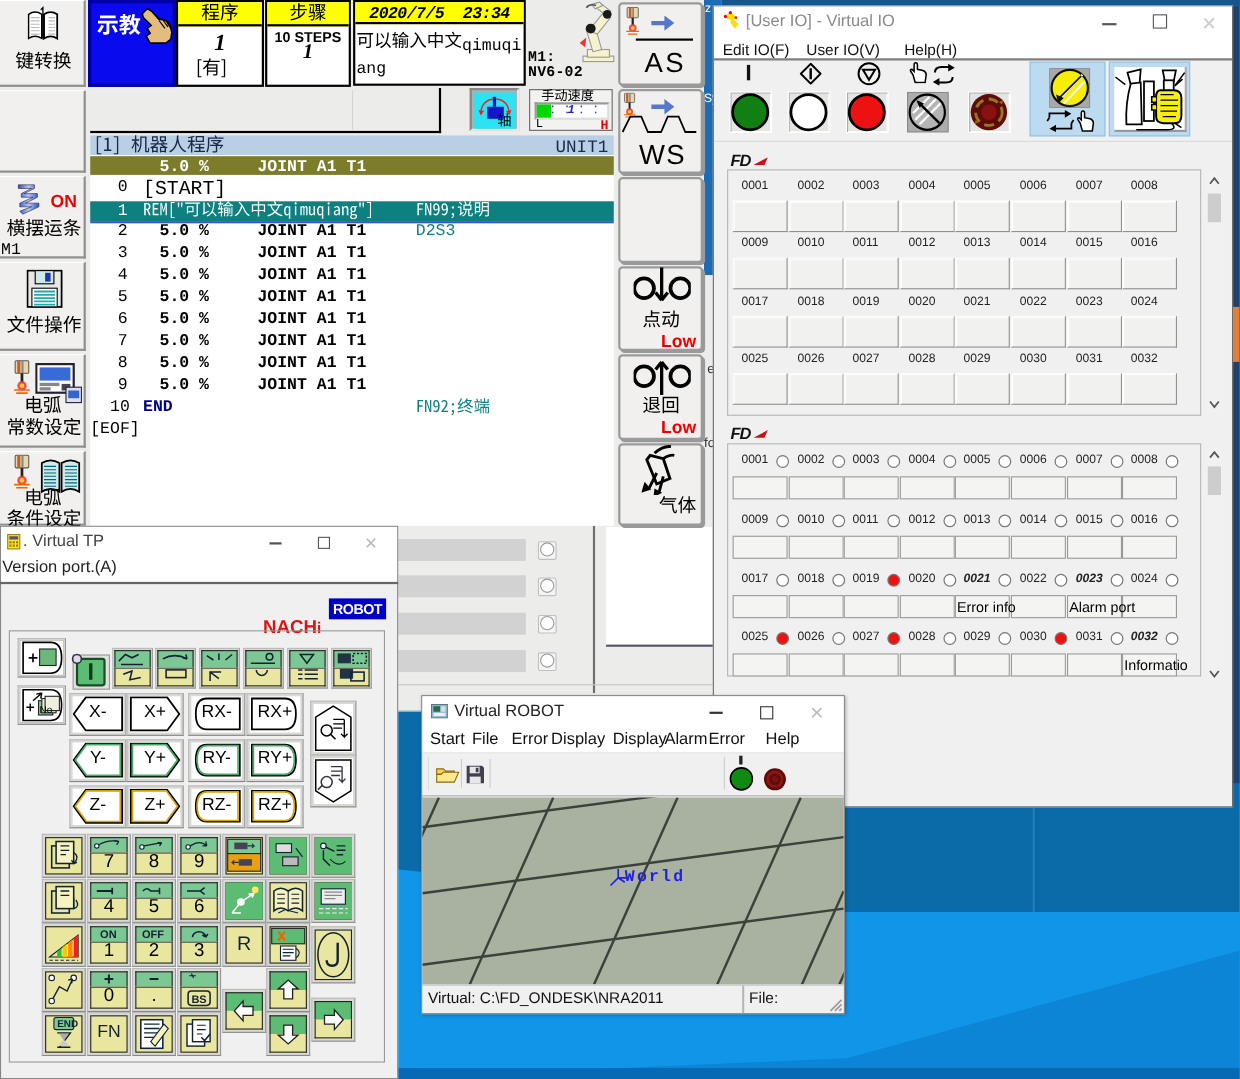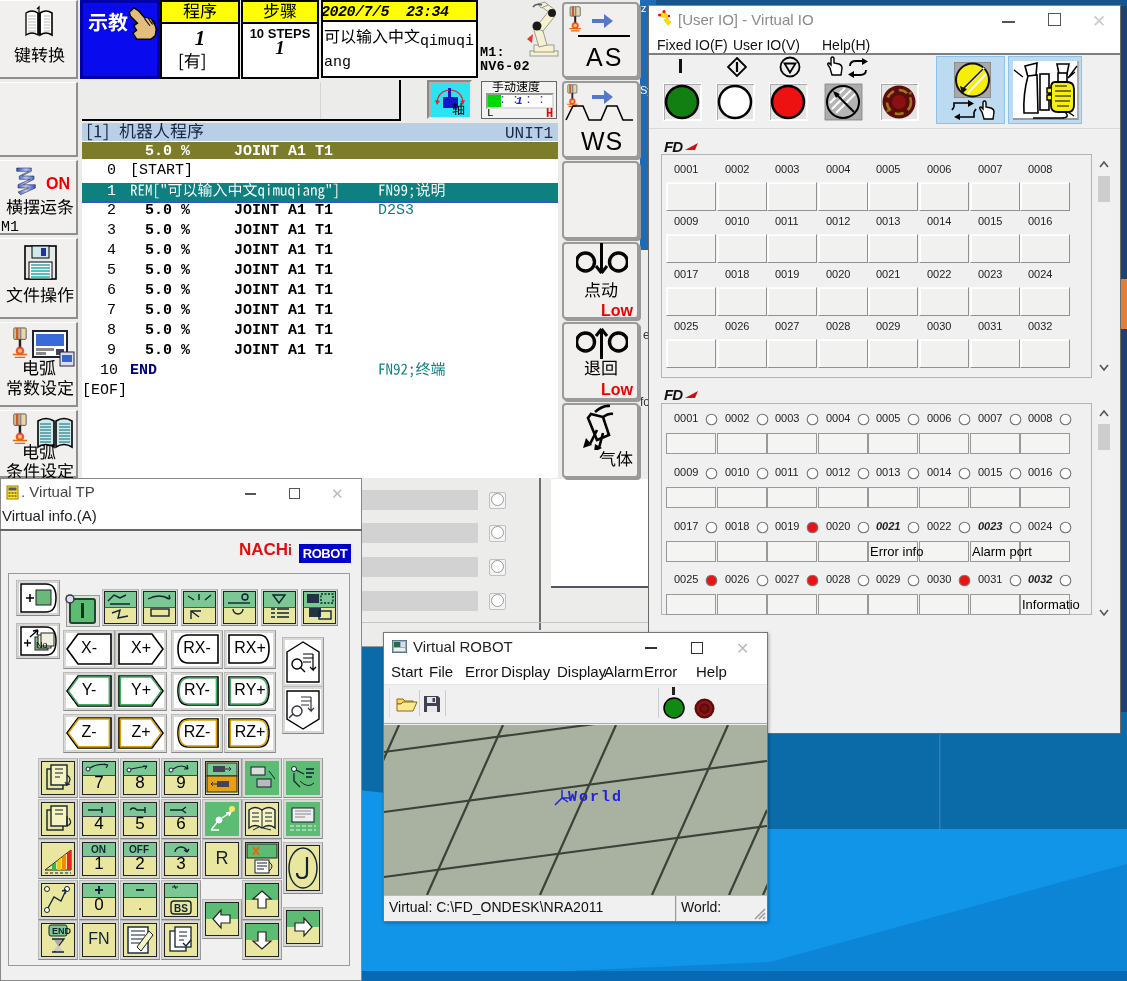--- a/index.html
+++ b/index.html
@@ -147,21 +147,21 @@
   </svg>
 <div class="abs" style="left:241px;top:0;width:78px;height:79px;background:#fff;border:2px solid #000"></div>
 <div class="abs" style="left:243px;top:2px;width:74px;height:22px;background:#ff0;border-bottom:2px solid #000"></div>
 <svg style="position:absolute;left:263px;top:3px;overflow:visible" width="36" height="20">
     <path transform="translate(0,14.3)" d="M4.9 -7.1C4.1 -5.7 2.8 -4.4 1.5 -3.5C1.8 -3.2 2.3 -2.8 2.5 -2.5C3.8 -3.6 5.2 -5.2 6.2 -6.7ZM3.6 -13.0V-9.1H1.0V-7.9H7.9V-2.5H9.1C7.0 -1.2 4.2 -0.4 0.9 0.1C1.1 0.4 1.4 0.9 1.5 1.3C8.0 0.3 12.4 -2.0 14.6 -6.4L13.4 -7.0C12.5 -5.1 11.1 -3.7 9.2 -2.6V-7.9H15.9V-9.1H9.4V-11.3H14.4V-12.5H9.4V-14.3H8.0V-9.1H4.9V-13.0Z M26.3 -4.7C25.6 -4.0 24.5 -3.3 23.5 -2.8C23.7 -2.7 24.1 -2.2 24.3 -2.1C25.3 -2.6 26.5 -3.5 27.3 -4.3ZM17.5 -2.7 17.7 -1.6C18.9 -1.9 20.2 -2.3 21.6 -2.7L21.5 -3.7C20.0 -3.3 18.5 -2.9 17.5 -2.7ZM31.7 -5.0C31.0 -4.4 30.0 -3.7 29.1 -3.2C28.9 -3.4 28.8 -3.6 28.7 -3.8V-5.4C29.9 -5.6 31.0 -5.8 32.0 -6.0L31.0 -6.8C29.4 -6.4 26.5 -6.1 24.1 -6.0C24.2 -5.7 24.3 -5.3 24.4 -5.1C25.4 -5.1 26.5 -5.2 27.5 -5.3V-2.3L26.6 -2.6C25.9 -1.6 24.6 -0.7 23.4 -0.2C23.6 0.0 24.0 0.4 24.2 0.6C25.3 -0.0 26.7 -1.0 27.5 -2.1V1.3H28.7V-2.3C29.6 -1.2 31.0 -0.2 32.4 0.3C32.5 0.0 32.8 -0.4 33.1 -0.6C31.8 -1.0 30.6 -1.7 29.7 -2.6C30.6 -3.0 31.6 -3.7 32.5 -4.3ZM28.7 -11.3C29.2 -10.7 29.8 -10.1 30.3 -9.5C29.8 -8.8 29.2 -8.2 28.5 -7.8L28.5 -8.7L27.9 -8.6V-12.6H28.5V-13.6H23.4V-12.6H24.1V-8.1L23.2 -8.0L23.4 -7.0L27.0 -7.6V-6.6H27.9V-7.7L28.5 -7.8L28.4 -7.8C28.6 -7.5 28.9 -7.2 29.1 -6.9C29.8 -7.4 30.4 -8.0 31.0 -8.7C31.5 -8.1 31.9 -7.5 32.2 -7.1L33.0 -7.8C32.6 -8.3 32.1 -8.9 31.5 -9.6C32.1 -10.6 32.6 -11.8 32.8 -13.2L32.2 -13.4L32.0 -13.4L31.8 -13.4H29.0V-12.4H31.6C31.4 -11.7 31.1 -11.0 30.8 -10.4C30.3 -10.9 29.9 -11.4 29.4 -11.8ZM25.1 -12.6H27.0V-11.8H25.1ZM25.1 -11.0H27.0V-10.1H25.1ZM25.1 -9.3H27.0V-8.5L25.1 -8.2ZM18.8 -11.1C18.7 -9.3 18.4 -6.7 18.2 -5.2H22.2C21.9 -1.7 21.7 -0.3 21.3 0.1C21.2 0.2 21.0 0.3 20.8 0.3C20.5 0.3 19.9 0.2 19.2 0.2C19.4 0.5 19.6 0.9 19.6 1.3C20.2 1.3 20.9 1.3 21.2 1.3C21.7 1.2 22.0 1.1 22.3 0.8C22.8 0.2 23.1 -1.4 23.3 -5.7C23.3 -5.9 23.3 -6.3 23.3 -6.3H22.2C22.4 -8.2 22.6 -11.2 22.7 -13.5H18.0V-12.4H21.6C21.5 -10.3 21.2 -7.9 21.0 -6.3H19.4C19.6 -7.7 19.7 -9.6 19.8 -11.0Z" fill="#000"></path>
   </svg>
 <div class="abs" style="left:241px;top:26px;width:78px;text-align:center;font-size:13px;font-weight:bold">10 STEPS</div>
 <div class="abs mono" style="left:241px;top:37px;width:78px;text-align:center;font-size:19px;font-style:italic;font-weight:bold;font-family:&quot;Liberation Serif&quot;,serif">1</div>
 <div class="abs" style="left:321px;top:0;width:157px;height:78px;background:#fff;border:2px solid #000"></div>
 <div class="abs" style="left:323px;top:2px;width:153px;height:20px;background:#ff0;border-bottom:2px solid #000"></div>
-<div class="abs mono" style="left:321px;top:4px;width:157px;font-size:15px;font-weight:bold;font-style:italic;letter-spacing:-.5px">2020/7/5&nbsp; 23:34</div>
+<div class="abs mono" style="left:321px;top:4px;width:157px;text-align:center;font-size:15px;font-weight:bold;font-style:italic;letter-spacing:-.5px">2020/7/5&nbsp; 23:34</div>
 <svg style="position:absolute;left:324px;top:29px;overflow:visible" width="98" height="18">
     <path transform="translate(0,13.4)" d="M0.9 -12.3V-11.1H12.0V-0.5C12.0 -0.1 11.8 -0.0 11.5 0.0C11.1 0.0 9.8 0.0 8.5 -0.0C8.7 0.3 8.9 0.9 9.0 1.2C10.6 1.2 11.7 1.2 12.4 1.0C13.0 0.8 13.2 0.4 13.2 -0.4V-11.1H15.2V-12.3ZM3.7 -7.6H7.9V-3.9H3.7ZM2.5 -8.8V-1.5H3.7V-2.8H9.1V-8.8Z M22.0 -11.4C22.9 -10.2 24.0 -8.6 24.4 -7.6L25.5 -8.2C25.0 -9.2 24.0 -10.8 23.0 -12.0ZM28.2 -12.8C27.8 -5.7 26.7 -1.7 21.5 0.3C21.8 0.6 22.3 1.1 22.4 1.4C24.6 0.4 26.1 -0.9 27.2 -2.6C28.4 -1.3 29.8 0.2 30.4 1.2L31.5 0.4C30.7 -0.7 29.1 -2.4 27.7 -3.7C28.8 -6.0 29.2 -8.9 29.5 -12.8ZM18.3 -0.3C18.7 -0.7 19.2 -1.0 23.9 -3.3C23.8 -3.5 23.6 -4.0 23.6 -4.4L19.8 -2.6V-12.2H18.6V-2.8C18.6 -2.0 17.9 -1.5 17.6 -1.3C17.8 -1.1 18.1 -0.6 18.3 -0.3Z M43.7 -7.2V-1.4H44.7V-7.2ZM45.8 -7.7V-0.1C45.8 0.1 45.7 0.1 45.5 0.2C45.3 0.2 44.7 0.2 44.0 0.1C44.1 0.4 44.2 0.9 44.3 1.1C45.2 1.1 45.9 1.1 46.2 1.0C46.6 0.8 46.8 0.5 46.8 -0.1V-7.7ZM33.1 -5.3C33.3 -5.4 33.7 -5.5 34.2 -5.5H35.5V-3.3C34.4 -3.0 33.4 -2.8 32.7 -2.7L32.9 -1.5L35.5 -2.2V1.3H36.6V-2.5L37.9 -2.8L37.8 -3.8L36.6 -3.5V-5.5H37.8V-6.6H36.6V-9.0H35.5V-6.6H34.1C34.5 -7.7 34.9 -9.1 35.2 -10.4H37.9V-11.5H35.5C35.6 -12.1 35.7 -12.7 35.8 -13.2L34.7 -13.4C34.6 -12.8 34.5 -12.1 34.4 -11.5H32.8V-10.4H34.2C33.9 -9.1 33.6 -8.0 33.5 -7.6C33.2 -6.9 33.0 -6.4 32.8 -6.3C32.9 -6.0 33.1 -5.5 33.1 -5.3ZM42.5 -13.5C41.5 -11.8 39.5 -10.2 37.6 -9.3C37.9 -9.1 38.2 -8.7 38.4 -8.4C38.8 -8.7 39.2 -8.9 39.6 -9.2V-8.5H45.6V-9.3C46.0 -9.1 46.4 -8.8 46.8 -8.6C47.0 -8.9 47.3 -9.3 47.6 -9.5C45.9 -10.3 44.4 -11.2 43.2 -12.5L43.5 -13.1ZM40.1 -9.5C41.0 -10.2 41.8 -10.9 42.5 -11.7C43.4 -10.8 44.2 -10.1 45.2 -9.5ZM41.8 -6.5V-5.2H39.6V-6.5ZM38.6 -7.5V1.2H39.6V-2.1H41.8V0.0C41.8 0.2 41.8 0.2 41.7 0.2C41.5 0.2 41.1 0.2 40.6 0.2C40.7 0.5 40.9 0.9 40.9 1.2C41.6 1.2 42.1 1.2 42.4 1.0C42.8 0.8 42.8 0.5 42.8 0.0V-7.5ZM39.6 -4.3H41.8V-3.0H39.6Z M52.7 -12.1C53.8 -11.3 54.6 -10.4 55.3 -9.5C54.3 -4.9 52.3 -1.6 48.7 0.2C49.0 0.4 49.5 0.9 49.8 1.2C53.0 -0.7 55.1 -3.7 56.3 -7.9C58.0 -4.6 59.2 -0.9 62.8 1.1C62.9 0.7 63.2 0.1 63.4 -0.2C58.1 -3.4 58.6 -9.4 53.5 -13.1Z M71.3 -13.4V-10.6H65.5V-3.0H66.7V-4.0H71.3V1.3H72.6V-4.0H77.2V-3.1H78.4V-10.6H72.6V-13.4ZM66.7 -5.2V-9.4H71.3V-5.2ZM77.2 -5.2H72.6V-9.4H77.2Z M86.8 -13.2C87.2 -12.4 87.8 -11.3 88.0 -10.7L89.3 -11.1C89.1 -11.7 88.5 -12.8 88.0 -13.6ZM80.8 -10.6V-9.4H83.3C84.2 -7.0 85.5 -4.9 87.2 -3.2C85.4 -1.7 83.2 -0.6 80.6 0.1C80.8 0.4 81.2 1.0 81.3 1.2C84.0 0.4 86.2 -0.8 88.0 -2.3C89.8 -0.7 92.0 0.4 94.6 1.2C94.8 0.8 95.2 0.3 95.5 0.1C92.9 -0.6 90.7 -1.7 89.0 -3.2C90.6 -4.9 91.8 -6.9 92.7 -9.4H95.3V-10.6ZM88.1 -4.0C86.6 -5.6 85.4 -7.4 84.5 -9.4H91.4C90.6 -7.3 89.5 -5.5 88.1 -4.0Z" fill="#000"></path>
   </svg>
 <div class="abs mono" style="left:420px;top:33px;font-size:15px">qimuqi</div>
 <div class="abs mono" style="left:324px;top:54px;font-size:15px">ang</div>
 <div class="abs mono" style="left:480px;top:46px;font-size:13.5px;font-weight:bold;line-height:14px;letter-spacing:.2px">M1:<br>NV6-02</div>
 <svg class="abs" style="left:518px;top:1px" width="46" height="58" viewBox="0 0 46 58">
     <g stroke="#999" stroke-width="1" fill="#f6f2cf">
       <rect x="12" y="50" width="28" height="5"></rect>
       <rect x="16" y="44" width="20" height="7"></rect>
@@ -208,21 +208,21 @@
 <svg style="position:absolute;left:85px;top:123px;overflow:visible" width="121" height="20">
     <path transform="translate(0,14.3)" d="M3.0 2.9H7.1V2.0H4.2V-12.6H7.1V-13.5H3.0Z M9.6 0.0H16.2V-1.3H13.8V-12.1H12.6C12.0 -11.7 11.2 -11.4 10.1 -11.3V-10.3H12.2V-1.3H9.6Z M18.4 2.9H22.5V-13.5H18.4V-12.6H21.3V2.0H18.4Z M42.5 -13.3V-7.9C42.5 -5.2 42.2 -1.8 39.9 0.5C40.2 0.7 40.7 1.1 40.9 1.4C43.4 -1.2 43.7 -5.0 43.7 -7.9V-12.1H46.9V-1.2C46.9 0.3 47.0 0.6 47.3 0.9C47.5 1.1 47.9 1.2 48.3 1.2C48.5 1.2 48.9 1.2 49.1 1.2C49.5 1.2 49.8 1.1 50.0 1.0C50.3 0.8 50.4 0.5 50.5 0.0C50.6 -0.4 50.6 -1.7 50.6 -2.7C50.3 -2.8 49.9 -3.0 49.7 -3.2C49.7 -2.1 49.6 -1.2 49.6 -0.8C49.6 -0.4 49.5 -0.2 49.4 -0.1C49.4 -0.0 49.2 0.0 49.1 0.0C48.9 0.0 48.7 0.0 48.6 0.0C48.5 0.0 48.4 -0.0 48.3 -0.1C48.2 -0.2 48.2 -0.5 48.2 -1.1V-13.3ZM37.7 -14.3V-10.6H34.9V-9.4H37.5C36.9 -7.1 35.7 -4.4 34.5 -3.0C34.7 -2.7 35.0 -2.2 35.1 -1.8C36.1 -3.0 37.0 -4.9 37.7 -6.9V1.3H38.9V-6.5C39.6 -5.6 40.4 -4.6 40.7 -4.0L41.5 -5.0C41.2 -5.5 39.5 -7.3 38.9 -7.9V-9.4H41.5V-10.6H38.9V-14.3Z M54.3 -12.4H57.2V-10.0H54.3ZM61.6 -12.4H64.6V-10.0H61.6ZM61.4 -8.2C62.2 -8.0 63.0 -7.5 63.6 -7.1H58.7C59.1 -7.7 59.4 -8.2 59.7 -8.8L58.4 -9.0V-13.5H53.2V-8.9H58.3C58.1 -8.3 57.7 -7.7 57.2 -7.1H51.9V-6.0H56.1C54.9 -5.0 53.4 -4.1 51.5 -3.4C51.8 -3.1 52.1 -2.7 52.2 -2.4L53.2 -2.8V1.4H54.4V0.9H57.2V1.3H58.4V-3.9H55.2C56.2 -4.5 57.0 -5.3 57.7 -6.0H60.9C61.6 -5.2 62.5 -4.5 63.6 -3.9H60.4V1.4H61.6V0.9H64.6V1.3H65.9V-2.8L66.7 -2.5C66.9 -2.8 67.2 -3.3 67.5 -3.5C65.7 -4.0 63.8 -4.9 62.5 -6.0H67.1V-7.1H64.2L64.6 -7.6C64.1 -8.1 63.0 -8.6 62.1 -8.9ZM60.4 -13.5V-8.9H65.9V-13.5ZM54.4 -0.3V-2.8H57.2V-0.3ZM61.6 -0.3V-2.8H64.6V-0.3Z M75.8 -14.2C75.7 -11.6 75.8 -3.3 68.7 0.3C69.1 0.6 69.5 1.0 69.8 1.3C73.9 -0.9 75.7 -4.7 76.5 -8.2C77.4 -5.0 79.2 -0.8 83.5 1.2C83.7 0.9 84.0 0.4 84.4 0.2C78.4 -2.6 77.3 -9.7 77.1 -11.7C77.2 -12.7 77.2 -13.6 77.2 -14.2Z M94.0 -12.5H99.2V-9.3H94.0ZM92.9 -13.6V-8.2H100.4V-13.6ZM92.6 -3.6V-2.4H95.9V-0.2H91.5V0.9H101.4V-0.2H97.2V-2.4H100.6V-3.6H97.2V-5.6H101.0V-6.7H92.2V-5.6H95.9V-3.6ZM91.1 -14.0C89.9 -13.5 87.6 -13.0 85.7 -12.6C85.9 -12.4 86.1 -12.0 86.1 -11.7C86.9 -11.8 87.8 -11.9 88.6 -12.1V-9.5H85.8V-8.3H88.4C87.8 -6.3 86.6 -4.1 85.5 -2.9C85.7 -2.6 86.0 -2.1 86.1 -1.8C87.0 -2.8 87.9 -4.5 88.6 -6.2V1.3H89.9V-6.0C90.4 -5.3 91.1 -4.4 91.4 -3.9L92.2 -4.9C91.8 -5.3 90.4 -6.8 89.9 -7.2V-8.3H92.0V-9.5H89.9V-12.4C90.7 -12.6 91.4 -12.8 92.0 -13.1Z M108.3 -7.4C109.4 -6.9 110.8 -6.3 111.9 -5.7H105.9V-4.6H111.2V-0.1C111.2 0.1 111.1 0.2 110.8 0.2C110.5 0.2 109.3 0.2 108.1 0.2C108.2 0.5 108.4 1.0 108.5 1.4C110.0 1.4 111.1 1.4 111.7 1.2C112.3 1.0 112.5 0.6 112.5 -0.1V-4.6H116.2C115.6 -3.8 114.9 -3.0 114.4 -2.5L115.4 -2.0C116.3 -2.8 117.2 -4.2 118.1 -5.4L117.2 -5.8L117.0 -5.7H113.8L114.0 -5.8C113.6 -6.1 113.2 -6.3 112.7 -6.5C114.1 -7.3 115.6 -8.4 116.6 -9.4L115.7 -10.0L115.4 -10.0H106.9V-8.9H114.3C113.5 -8.2 112.5 -7.5 111.6 -7.1C110.7 -7.5 109.8 -7.9 109.1 -8.2ZM110.0 -14.0C110.3 -13.5 110.6 -12.9 110.8 -12.4H104.0V-7.7C104.0 -5.2 103.9 -1.7 102.5 0.7C102.8 0.8 103.4 1.2 103.6 1.4C105.1 -1.2 105.3 -5.0 105.3 -7.7V-11.2H118.2V-12.4H112.3C112.0 -12.9 111.6 -13.8 111.2 -14.4Z" fill="#1a2a4a"></path>
   </svg>
 <div class="abs mono" style="left:505px;top:125px;font-size:16px;color:#1a2a4a">UNIT1</div>
 <div class="abs" style="left:82px;top:142px;width:476px;height:17px;background:#7c7c2a"></div>
 <div class="abs mono" style="left:145px;top:143px;font-size:15px;font-weight:bold;color:#fff">5.0 %</div>
 <div class="abs mono" style="left:234px;top:143px;font-size:15px;font-weight:bold;color:#fff">JOINT A1 T1</div>
 <div class="abs" style="left:82px;top:183px;width:476px;height:18px;background:#0e8080"></div>
 <div class="abs" style="left:82px;top:201px;width:476px;height:2px;background:#3a55cc"></div>
 <div class="abs mono" style="left:100px;top:162px;width:16px;text-align:right;font-size:15px">0</div>
-<div class="abs mono" style="left:130px;top:162px;font-size:15px">[START]</div>
+<div class="abs mono" style="left:130px;top:162px;font-size:18px">[START]</div>
 <div class="abs mono" style="left:100px;top:183px;width:16px;text-align:right;font-size:15px;color:#fff">1</div>
 <svg style="position:absolute;left:130px;top:183px;overflow:visible" width="212" height="17">
     <path transform="translate(0,12.6)" d="M2.5 -5.8V-9.9H3.3C4.6 -9.9 5.4 -9.4 5.4 -7.9C5.4 -6.5 4.6 -5.8 3.3 -5.8ZM5.5 0.0H7.0L4.9 -4.9C6.0 -5.3 6.8 -6.3 6.8 -7.9C6.8 -10.2 5.4 -11.0 3.4 -11.0H1.1V0.0H2.5V-4.7H3.4H3.5Z M8.8 0.0H14.2V-1.2H10.2V-5.2H13.4V-6.4H10.2V-9.8H14.1V-11.0H8.8Z M15.8 0.0H16.9V-6.2C16.9 -7.1 16.7 -8.7 16.7 -9.6H16.7L17.3 -7.3L18.4 -3.1H19.1L20.2 -7.3L20.7 -9.6H20.8C20.7 -8.7 20.5 -7.1 20.5 -6.2V0.0H21.7V-11.0H20.3L19.2 -6.6L18.8 -4.7H18.7L18.3 -6.6L17.2 -11.0H15.8Z M25.2 2.6H28.8V1.8H26.2V-11.1H28.8V-11.9H25.2Z M34.8 -7.3H35.6L35.9 -10.0L35.9 -11.6H34.5L34.5 -10.0ZM31.9 -7.3H32.7L33.0 -10.0L33.0 -11.6H31.6L31.6 -10.0Z M38.3 -11.5V-10.4H48.7V-0.4C48.7 -0.1 48.6 -0.0 48.3 0.0C47.9 0.0 46.7 0.0 45.5 -0.0C45.7 0.3 45.9 0.8 45.9 1.2C47.4 1.2 48.5 1.2 49.1 1.0C49.7 0.8 49.9 0.4 49.9 -0.4V-10.4H51.7V-11.5ZM41.0 -7.1H44.9V-3.7H41.0ZM39.9 -8.2V-1.4H41.0V-2.6H46.0V-8.2Z M58.1 -10.7C59.0 -9.6 60.0 -8.1 60.4 -7.1L61.4 -7.7C60.9 -8.7 60.0 -10.1 59.1 -11.2ZM63.9 -12.0C63.6 -5.3 62.5 -1.6 57.7 0.3C58.0 0.5 58.4 1.1 58.5 1.3C60.6 0.4 62.0 -0.8 63.0 -2.4C64.2 -1.2 65.4 0.2 66.0 1.2L67.0 0.4C66.3 -0.6 64.8 -2.2 63.5 -3.4C64.5 -5.6 64.9 -8.4 65.1 -12.0ZM54.6 -0.3C55.0 -0.6 55.5 -1.0 59.9 -3.1C59.8 -3.3 59.7 -3.8 59.6 -4.1L56.1 -2.5V-11.4H54.9V-2.6C54.9 -1.9 54.3 -1.4 54.0 -1.2C54.2 -1.0 54.5 -0.6 54.6 -0.3Z M78.5 -6.7V-1.3H79.4V-6.7ZM80.4 -7.3V-0.1C80.4 0.1 80.4 0.1 80.2 0.1C80.0 0.1 79.4 0.1 78.7 0.1C78.9 0.4 79.0 0.8 79.0 1.1C79.9 1.1 80.5 1.1 80.8 0.9C81.2 0.7 81.3 0.5 81.3 -0.1V-7.3ZM68.6 -5.0C68.7 -5.1 69.1 -5.2 69.6 -5.2H70.8V-3.1C69.8 -2.9 68.8 -2.6 68.1 -2.5L68.4 -1.4L70.8 -2.1V1.2H71.8V-2.3L73.0 -2.6L72.9 -3.6L71.8 -3.3V-5.2H73.0V-6.2H71.8V-8.5H70.8V-6.2H69.5C69.9 -7.2 70.2 -8.5 70.5 -9.8H73.0V-10.8H70.8C70.9 -11.3 71.0 -11.9 71.0 -12.4L70.0 -12.6C69.9 -12.0 69.9 -11.4 69.8 -10.8H68.2V-9.8H69.6C69.3 -8.5 69.0 -7.5 68.9 -7.1C68.7 -6.5 68.5 -6.0 68.2 -5.9C68.3 -5.6 68.5 -5.2 68.6 -5.0ZM77.4 -12.6C76.4 -11.1 74.5 -9.6 72.7 -8.7C73.0 -8.5 73.3 -8.2 73.5 -7.9C73.9 -8.1 74.3 -8.4 74.7 -8.6V-8.0H80.2V-8.7C80.6 -8.5 81.0 -8.3 81.4 -8.1C81.5 -8.4 81.8 -8.7 82.1 -8.9C80.5 -9.6 79.1 -10.5 78.0 -11.7L78.3 -12.2ZM75.1 -8.9C75.9 -9.5 76.7 -10.2 77.4 -11.0C78.2 -10.2 79.0 -9.5 79.9 -8.9ZM76.7 -6.1V-4.9H74.7V-6.1ZM73.7 -7.0V1.1H74.7V-1.9H76.7V0.0C76.7 0.1 76.7 0.2 76.6 0.2C76.4 0.2 76.0 0.2 75.6 0.2C75.7 0.4 75.8 0.9 75.8 1.1C76.5 1.1 77.0 1.1 77.3 0.9C77.6 0.8 77.7 0.5 77.7 0.0V-7.0ZM74.7 -4.0H76.7V-2.8H74.7Z M86.9 -11.3C87.9 -10.6 88.7 -9.8 89.3 -8.9C88.4 -4.6 86.5 -1.5 83.1 0.2C83.4 0.4 83.9 0.9 84.2 1.1C87.2 -0.7 89.1 -3.4 90.3 -7.4C91.9 -4.3 93.0 -0.9 96.4 1.1C96.5 0.7 96.8 0.1 97.0 -0.2C92.0 -3.2 92.4 -8.8 87.6 -12.3Z M104.4 -12.6V-9.9H98.9V-2.8H100.1V-3.7H104.4V1.2H105.6V-3.7H109.9V-2.9H111.0V-9.9H105.6V-12.6ZM100.1 -4.8V-8.8H104.4V-4.8ZM109.9 -4.8H105.6V-8.8H109.9Z M118.8 -12.3C119.3 -11.6 119.8 -10.6 120.0 -10.0L121.2 -10.4C121.0 -11.0 120.5 -12.0 120.0 -12.7ZM113.2 -10.0V-8.8H115.6C116.5 -6.6 117.7 -4.6 119.2 -3.0C117.6 -1.6 115.5 -0.6 113.0 0.1C113.3 0.4 113.6 0.9 113.7 1.2C116.2 0.4 118.3 -0.7 120.0 -2.2C121.7 -0.7 123.8 0.4 126.2 1.1C126.4 0.8 126.8 0.3 127.0 0.1C124.6 -0.5 122.6 -1.6 120.9 -3.0C122.4 -4.6 123.6 -6.5 124.4 -8.8H126.8V-10.0ZM120.1 -3.8C118.7 -5.2 117.5 -6.9 116.8 -8.8H123.2C122.4 -6.8 121.4 -5.2 120.1 -3.8Z M132.6 3.2H133.9V-8.2H132.8L132.7 -7.4H132.6C132.1 -8.1 131.7 -8.3 130.9 -8.3C129.4 -8.3 128.2 -6.8 128.2 -4.1C128.2 -1.2 129.2 0.2 130.8 0.2C131.5 0.2 132.1 -0.2 132.6 -0.9L132.6 0.6ZM131.1 -1.0C130.1 -1.0 129.6 -2.0 129.6 -4.1C129.6 -6.1 130.3 -7.2 131.2 -7.2C131.7 -7.2 132.1 -7.0 132.6 -6.3V-2.0C132.1 -1.2 131.6 -1.0 131.1 -1.0Z M138.1 0.0H139.4V-8.2H138.1ZM138.8 -9.8C139.3 -9.8 139.7 -10.2 139.7 -10.7C139.7 -11.3 139.3 -11.7 138.8 -11.7C138.2 -11.7 137.8 -11.3 137.8 -10.7C137.8 -10.2 138.2 -9.8 138.8 -9.8Z M143.1 0.0H144.3V-6.0C144.5 -6.8 144.8 -7.2 145.2 -7.2C145.7 -7.2 145.8 -6.7 145.8 -5.9V0.0H146.8V-6.0C147.1 -6.8 147.3 -7.2 147.8 -7.2C148.2 -7.2 148.4 -6.8 148.4 -5.9V0.0H149.6V-6.1C149.6 -7.6 149.1 -8.3 148.2 -8.3C147.5 -8.3 147.1 -7.8 146.8 -7.0C146.7 -7.8 146.3 -8.3 145.7 -8.3C144.9 -8.3 144.5 -7.9 144.2 -7.2H144.2L144.0 -8.2H143.1Z M152.9 0.2C153.8 0.2 154.5 -0.4 155.1 -1.1H155.2L155.3 0.0H156.4V-8.2H155.0V-2.2C154.5 -1.4 154.0 -1.0 153.3 -1.0C152.4 -1.0 152.2 -1.6 152.2 -2.9V-8.2H150.8V-2.8C150.8 -0.8 151.4 0.2 152.9 0.2Z M162.6 3.2H163.9V-8.2H162.8L162.7 -7.4H162.6C162.1 -8.1 161.7 -8.3 160.9 -8.3C159.4 -8.3 158.2 -6.8 158.2 -4.1C158.2 -1.2 159.2 0.2 160.8 0.2C161.5 0.2 162.1 -0.2 162.6 -0.9L162.6 0.6ZM161.1 -1.0C160.1 -1.0 159.6 -2.0 159.6 -4.1C159.6 -6.1 160.3 -7.2 161.2 -7.2C161.7 -7.2 162.1 -7.0 162.6 -6.3V-2.0C162.1 -1.2 161.6 -1.0 161.1 -1.0Z M168.1 0.0H169.4V-8.2H168.1ZM168.8 -9.8C169.3 -9.8 169.7 -10.2 169.7 -10.7C169.7 -11.3 169.3 -11.7 168.8 -11.7C168.2 -11.7 167.8 -11.3 167.8 -10.7C167.8 -10.2 168.2 -9.8 168.8 -9.8Z M175.5 0.2C176.3 0.2 177.1 -0.3 177.7 -1.0H177.8L177.9 0.0H179.0V-5.1C179.0 -7.1 178.1 -8.4 176.4 -8.4C175.3 -8.4 174.4 -7.8 173.7 -7.3L174.2 -6.4C174.8 -6.8 175.4 -7.2 176.2 -7.2C177.3 -7.2 177.7 -6.2 177.7 -5.2C174.8 -4.8 173.4 -3.9 173.4 -2.1C173.4 -0.6 174.2 0.2 175.5 0.2ZM175.9 -0.9C175.2 -0.9 174.7 -1.3 174.7 -2.2C174.7 -3.3 175.4 -3.9 177.7 -4.3V-1.9C177.1 -1.3 176.5 -0.9 175.9 -0.9Z M181.0 0.0H182.4V-6.0C183.0 -6.8 183.5 -7.2 184.1 -7.2C185.0 -7.2 185.3 -6.6 185.3 -5.2V0.0H186.7V-5.4C186.7 -7.3 186.1 -8.3 184.6 -8.3C183.6 -8.3 182.9 -7.8 182.3 -7.0H182.2L182.1 -8.2H181.0Z M191.1 3.6C193.3 3.6 194.6 2.4 194.6 0.9C194.6 -0.5 193.8 -1.1 192.0 -1.1H191.1C190.0 -1.1 189.8 -1.4 189.8 -2.0C189.8 -2.4 189.9 -2.7 190.2 -2.9C190.5 -2.7 190.8 -2.7 191.2 -2.7C192.4 -2.7 193.6 -3.7 193.6 -5.4C193.6 -6.2 193.3 -6.7 193.1 -7.1H194.6V-8.2H192.0C191.8 -8.3 191.4 -8.3 191.1 -8.3C189.8 -8.3 188.5 -7.4 188.5 -5.5C188.5 -4.4 188.9 -3.8 189.4 -3.3V-3.3C189.0 -3.0 188.6 -2.4 188.6 -1.7C188.6 -1.1 188.9 -0.7 189.3 -0.4V-0.3C188.6 0.2 188.2 0.8 188.2 1.5C188.2 2.9 189.5 3.6 191.1 3.6ZM191.1 -3.6C190.4 -3.6 189.9 -4.2 189.9 -5.5C189.9 -6.8 190.4 -7.4 191.1 -7.4C191.8 -7.4 192.3 -6.8 192.3 -5.5C192.3 -4.2 191.8 -3.6 191.1 -3.6ZM191.3 2.7C190.1 2.7 189.4 2.1 189.4 1.3C189.4 0.9 189.6 0.4 190.1 -0.0C190.5 0.0 190.8 0.1 191.1 0.1H191.7C192.8 0.1 193.3 0.3 193.3 1.1C193.3 1.9 192.5 2.7 191.3 2.7Z M199.8 -7.3H200.6L200.9 -10.0L200.9 -11.6H199.5L199.5 -10.0ZM196.9 -7.3H197.7L198.0 -10.0L198.0 -11.6H196.6L196.6 -10.0Z M203.7 2.6H207.3V-11.9H203.7V-11.1H206.3V1.8H203.7Z" fill="#fff"></path>
   </svg>
 <svg style="position:absolute;left:378px;top:183px;overflow:visible" width="69" height="17">
     <path transform="translate(0,12.6)" d="M1.5 0.0H2.9V-4.9H6.1V-6.1H2.9V-9.8H6.7V-11.0H1.5Z M8.4 0.0H9.6V-5.8C9.6 -6.9 9.5 -8.1 9.4 -9.2H9.5L10.3 -6.8L12.6 0.0H14.1V-11.0H12.9V-5.2C12.9 -4.1 13.0 -2.9 13.1 -1.8H13.0L12.3 -4.2L9.9 -11.0H8.4Z M18.2 0.2C20.1 0.2 21.7 -1.5 21.7 -5.8C21.7 -9.1 20.3 -10.9 18.5 -10.9C17.0 -10.9 15.8 -9.5 15.8 -7.5C15.8 -5.3 16.8 -4.2 18.3 -4.2C19.1 -4.2 19.8 -4.6 20.4 -5.4C20.3 -2.1 19.2 -1.0 18.1 -1.0C17.6 -1.0 17.0 -1.3 16.7 -1.8L15.9 -0.9C16.4 -0.3 17.2 0.2 18.2 0.2ZM20.3 -6.5C19.7 -5.5 19.1 -5.2 18.5 -5.2C17.6 -5.2 17.1 -6.0 17.1 -7.5C17.1 -8.9 17.7 -9.8 18.5 -9.8C19.6 -9.8 20.2 -8.7 20.3 -6.5Z M25.7 0.2C27.6 0.2 29.2 -1.5 29.2 -5.8C29.2 -9.1 27.8 -10.9 26.0 -10.9C24.5 -10.9 23.3 -9.5 23.3 -7.5C23.3 -5.3 24.3 -4.2 25.8 -4.2C26.6 -4.2 27.3 -4.6 27.9 -5.4C27.8 -2.1 26.7 -1.0 25.6 -1.0C25.1 -1.0 24.5 -1.3 24.2 -1.8L23.4 -0.9C23.9 -0.3 24.7 0.2 25.7 0.2ZM27.8 -6.5C27.2 -5.5 26.6 -5.2 26.0 -5.2C25.1 -5.2 24.6 -6.0 24.6 -7.5C24.6 -8.9 25.2 -9.8 26.0 -9.8C27.1 -9.8 27.7 -8.7 27.8 -6.5Z M33.8 -5.9C34.3 -5.9 34.8 -6.3 34.8 -6.9C34.8 -7.5 34.3 -8.0 33.8 -8.0C33.2 -8.0 32.7 -7.5 32.7 -6.9C32.7 -6.3 33.2 -5.9 33.8 -5.9ZM32.8 2.9C34.1 2.3 34.9 1.1 34.9 -0.3C34.9 -1.3 34.5 -1.9 33.8 -1.9C33.2 -1.9 32.7 -1.6 32.7 -0.9C32.7 -0.3 33.2 0.0 33.8 0.0L33.9 0.0C33.9 0.9 33.3 1.6 32.4 2.0Z M39.2 -11.6C40.0 -10.9 41.0 -9.8 41.4 -9.2L42.3 -9.9C41.8 -10.6 40.7 -11.6 39.9 -12.3ZM44.4 -8.6H49.5V-5.8H44.4ZM40.1 0.6C40.4 0.3 40.8 -0.0 43.6 -2.1C43.5 -2.3 43.3 -2.8 43.2 -3.1L41.5 -1.9V-7.9H38.2V-6.8H40.4V-1.8C40.4 -1.1 39.8 -0.6 39.5 -0.4C39.7 -0.2 40.0 0.3 40.1 0.6ZM43.3 -9.6V-4.8H45.2C45.0 -2.4 44.5 -0.6 42.0 0.3C42.2 0.6 42.5 0.9 42.6 1.2C45.4 0.1 46.1 -1.9 46.3 -4.8H47.6V-0.5C47.6 0.7 47.9 1.0 49.0 1.0C49.3 1.0 50.3 1.0 50.5 1.0C51.5 1.0 51.8 0.5 51.9 -1.5C51.6 -1.5 51.1 -1.7 50.9 -1.9C50.9 -0.3 50.8 -0.1 50.4 -0.1C50.2 -0.1 49.4 -0.1 49.2 -0.1C48.8 -0.1 48.8 -0.1 48.8 -0.5V-4.8H50.6V-9.6H49.0C49.4 -10.4 49.9 -11.3 50.3 -12.2L49.1 -12.6C48.8 -11.7 48.3 -10.4 47.8 -9.6H45.3L46.3 -10.0C46.0 -10.7 45.4 -11.8 44.9 -12.6L43.9 -12.2C44.5 -11.4 45.0 -10.3 45.2 -9.6Z M57.6 -6.8V-3.8H54.8V-6.8ZM57.6 -7.8H54.8V-10.7H57.6ZM53.7 -11.7V-1.3H54.8V-2.7H58.6V-11.7ZM65.3 -10.9V-8.3H61.1V-10.9ZM60.0 -12.0V-6.6C60.0 -4.3 59.8 -1.4 57.2 0.5C57.5 0.7 57.9 1.1 58.0 1.3C59.8 -0.0 60.5 -1.8 60.9 -3.6H65.3V-0.3C65.3 -0.0 65.2 0.1 64.9 0.1C64.7 0.1 63.7 0.1 62.8 0.1C62.9 0.4 63.1 0.9 63.2 1.2C64.5 1.2 65.3 1.1 65.8 1.0C66.3 0.8 66.4 0.4 66.4 -0.3V-12.0ZM65.3 -7.3V-4.6H61.0C61.1 -5.3 61.1 -6.0 61.1 -6.6V-7.3Z" fill="#fff"></path>
   </svg>
 <div class="abs mono" style="left:100px;top:202px;width:16px;text-align:right;font-size:15px">2</div>
 <div class="abs mono" style="left:145px;top:202px;font-size:15px;font-weight:bold">5.0 %</div>
 <div class="abs mono" style="left:234px;top:202px;font-size:15px;font-weight:bold">JOINT A1 T1</div>
@@ -328,21 +328,21 @@
     <path d="M2 6 L7 2 L12 7 L10 9 L14 13 L11 16 L7 11 L9 9 L5 8 Z" fill="#ffe000" stroke="#e8c000" stroke-width=".5"></path>
     <circle cx="2.5" cy="6" r="1.5" fill="#f00"></circle>
     <circle cx="7" cy="2.5" r="1.5" fill="#f00"></circle>
     <circle cx="12" cy="7" r="1.2" fill="#f00"></circle>
     <path d="M8 13 h6 l-3 4 Z" fill="#ffe000"></path>
   </svg>
 <div class="abs" style="left:678px;top:11px;font-size:15px;color:#8a8a8a">[User IO] - Virtual IO</div>
 <div class="abs" style="left:1002px;top:21px;width:13px;height:2px;background:#555"></div>
 <div class="abs" style="left:1048px;top:13px;width:13px;height:13px;border:1.5px solid #555"></div>
 <div class="abs" style="left:1092px;top:11px;font-size:17px;color:#ccc">✕</div>
-<div class="abs" style="left:657px;top:37px;font-size:14px;color:#111">Fixed IO(F)</div>
+<div class="abs" style="left:657px;top:37px;font-size:14px;color:#111">Edit IO(F)</div>
 <div class="abs" style="left:733px;top:37px;font-size:14px;color:#111">User IO(V)</div>
 <div class="abs" style="left:822px;top:37px;font-size:14px;color:#111">Help(H)</div>
 <div class="abs" style="left:649px;top:53px;width:471px;height:2px;background:#7e7e7e"></div>
 <div class="abs" style="left:663px;top:83px;width:39px;height:38px;background:#e4e4e2;border:1px solid #fff;box-shadow:1px 1px 0 #aaa inset,-1px -1px 0 #fff inset"></div>
 <svg class="abs" style="left:663px;top:83px" width="39" height="38">
     <circle cx="19" cy="19" r="16" fill="#117f11" stroke="#000" stroke-width="2.5"></circle>
   </svg>
 <div class="abs" style="left:716px;top:83px;width:39px;height:38px;background:#e4e4e2;border:1px solid #fff;box-shadow:1px 1px 0 #aaa inset,-1px -1px 0 #fff inset"></div>
 <svg class="abs" style="left:716px;top:83px" width="39" height="38">
     <circle cx="19" cy="19" r="16" fill="#fff" stroke="#000" stroke-width="2.5"></circle>
@@ -685,23 +685,23 @@
       <rect x="8.5" y="7" width="2" height="2"></rect>
       <rect x="2.5" y="10" width="2" height="2"></rect>
       <rect x="5.5" y="10" width="2" height="2"></rect>
       <rect x="8.5" y="10" width="2" height="2"></rect>
     </g>
   </svg>
 <div class="abs" style="left:21px;top:483px;font-size:15px;color:#444">. Virtual TP</div>
 <div class="abs" style="left:245px;top:493px;width:11px;height:2px;background:#555"></div>
 <div class="abs" style="left:289px;top:488px;width:11px;height:11px;border:1.5px solid #555"></div>
 <div class="abs" style="left:331px;top:485px;font-size:15px;color:#bbb">✕</div>
-<div class="abs" style="left:2px;top:507px;font-size:15px;color:#222">Virtual info.(A)</div>
+<div class="abs" style="left:2px;top:507px;font-size:15px;color:#222">Version port.(A)</div>
 <div class="abs" style="left:0;top:529px;width:362px;height:2px;background:#666"></div>
-<div class="abs" style="left:239px;top:540px;font-size:17px;font-weight:bold;color:#dd1111;letter-spacing:0px">NACH<span style="font-size:14px">i</span></div>
+<div class="abs" style="left:239px;top:560px;font-size:17px;font-weight:bold;color:#dd1111;letter-spacing:0px">NACH<span style="font-size:14px">i</span></div>
 <div class="abs" style="left:299px;top:544px;width:52px;height:19px;background:#0000c8;color:#fff;font-size:13px;font-weight:bold;text-align:center;line-height:19px;letter-spacing:-.5px">ROBOT</div>
 <div class="abs" style="left:8px;top:573px;width:342px;height:393px;border:1px solid #999"></div>
 <div class="abs" style="left:16px;top:580px;width:44px;height:36px;background:#d8d8d4;border:1px solid #bbb;border-bottom-color:#888;border-right-color:#999"></div>
 <svg class="abs" style="left:18px;top:582px" width="40" height="32" viewBox="0 0 40 32">
     <rect x="0" y="0" width="40" height="32" fill="#fff" stroke="#aaa" stroke-width="1"></rect>
     <path d="M3 2 L28 2 Q38 2 38 16 Q38 30 28 30 L3 30 Z" fill="#fff" stroke="#000" stroke-width="1.5"></path>
     <path d="M8 16 h8 M12 12 v8" stroke="#000" stroke-width="1.5"></path>
     <rect x="18" y="8" width="15" height="15" fill="#6cb87c" stroke="#222"></rect>
   </svg>
 <div class="abs" style="left:16px;top:623px;width:44px;height:36px;background:#d8d8d4;border:1px solid #bbb;border-bottom-color:#888;border-right-color:#999"></div>
@@ -1164,17 +1164,17 @@
       <path d="M15 0 L-61 170 M119 0 L43 170 M232 0 L156 170 M344 0 L268 170 M455 0 L379 170 M383 85 L345 170"></path>
     </g>
   </svg>
 <svg class="abs" style="left:552px;top:788px" width="20" height="20">
     <path d="M3 17 L10 10 M10 10 h8 M10 10 v-8 M10 10 l6 4" stroke="#2222dd" stroke-width="1.5" fill="none"></path>
   </svg>
 <div class="abs mono" style="left:568px;top:789px;font-size:15px;font-weight:bold;color:#2222dd;letter-spacing:2px">World</div>
 <div class="abs" style="left:384px;top:895px;width:383px;height:26px;background:#f0f0f0;border-top:1px solid #bbb"></div>
 <div class="abs" style="left:675px;top:896px;width:2px;height:25px;background:#ddd;border-left:1px solid #999"></div>
 <div class="abs" style="left:389px;top:899px;font-size:14px;color:#111">Virtual: C:\FD_ONDESK\NRA2011</div>
-<div class="abs" style="left:681px;top:899px;font-size:14px;color:#111">World:</div>
+<div class="abs" style="left:681px;top:899px;font-size:14px;color:#111">File:</div>
 <svg class="abs" style="left:753px;top:907px" width="13" height="13">
     <g stroke="#999" stroke-width="1.5">
       <path d="M12 2 L2 12 M12 6 L6 12 M12 10 L10 12"></path>
     </g>
   </svg>
 </body></html>

